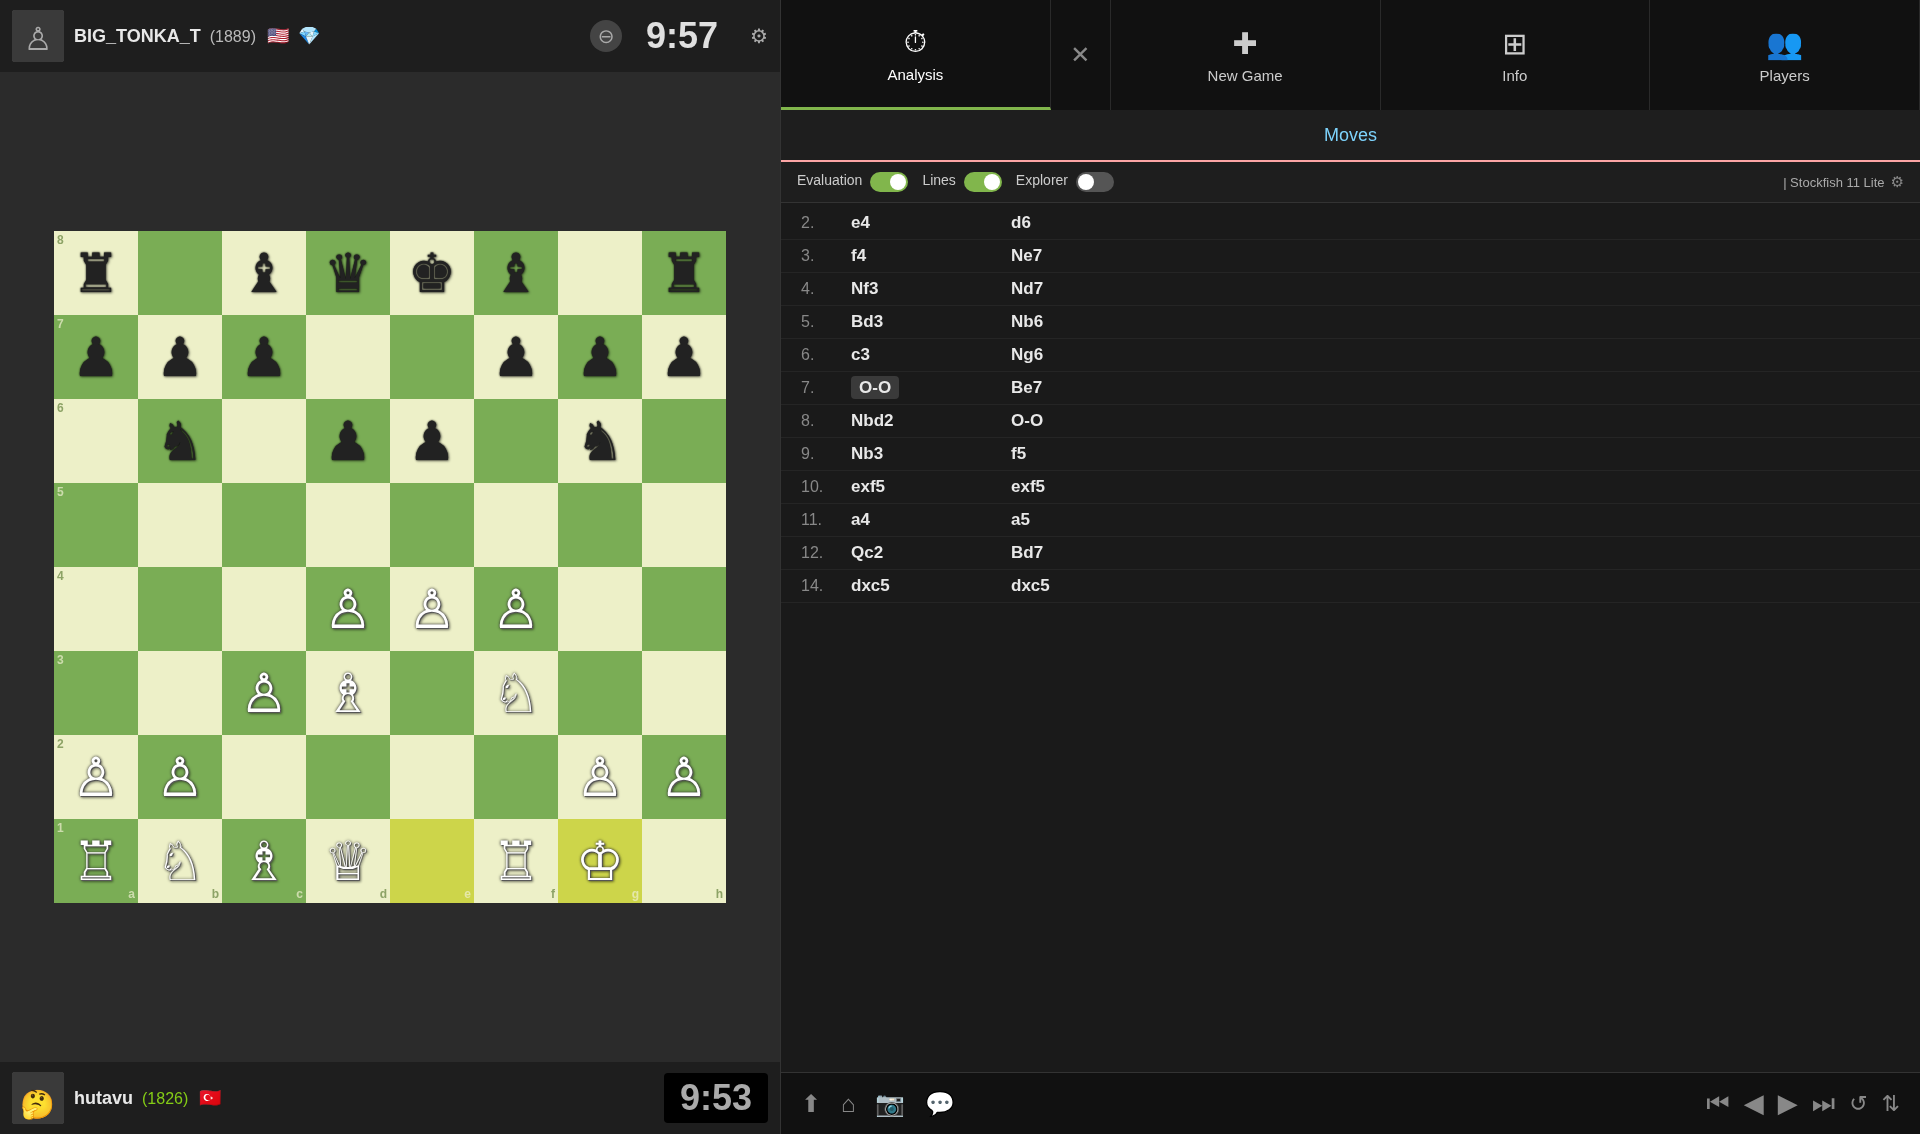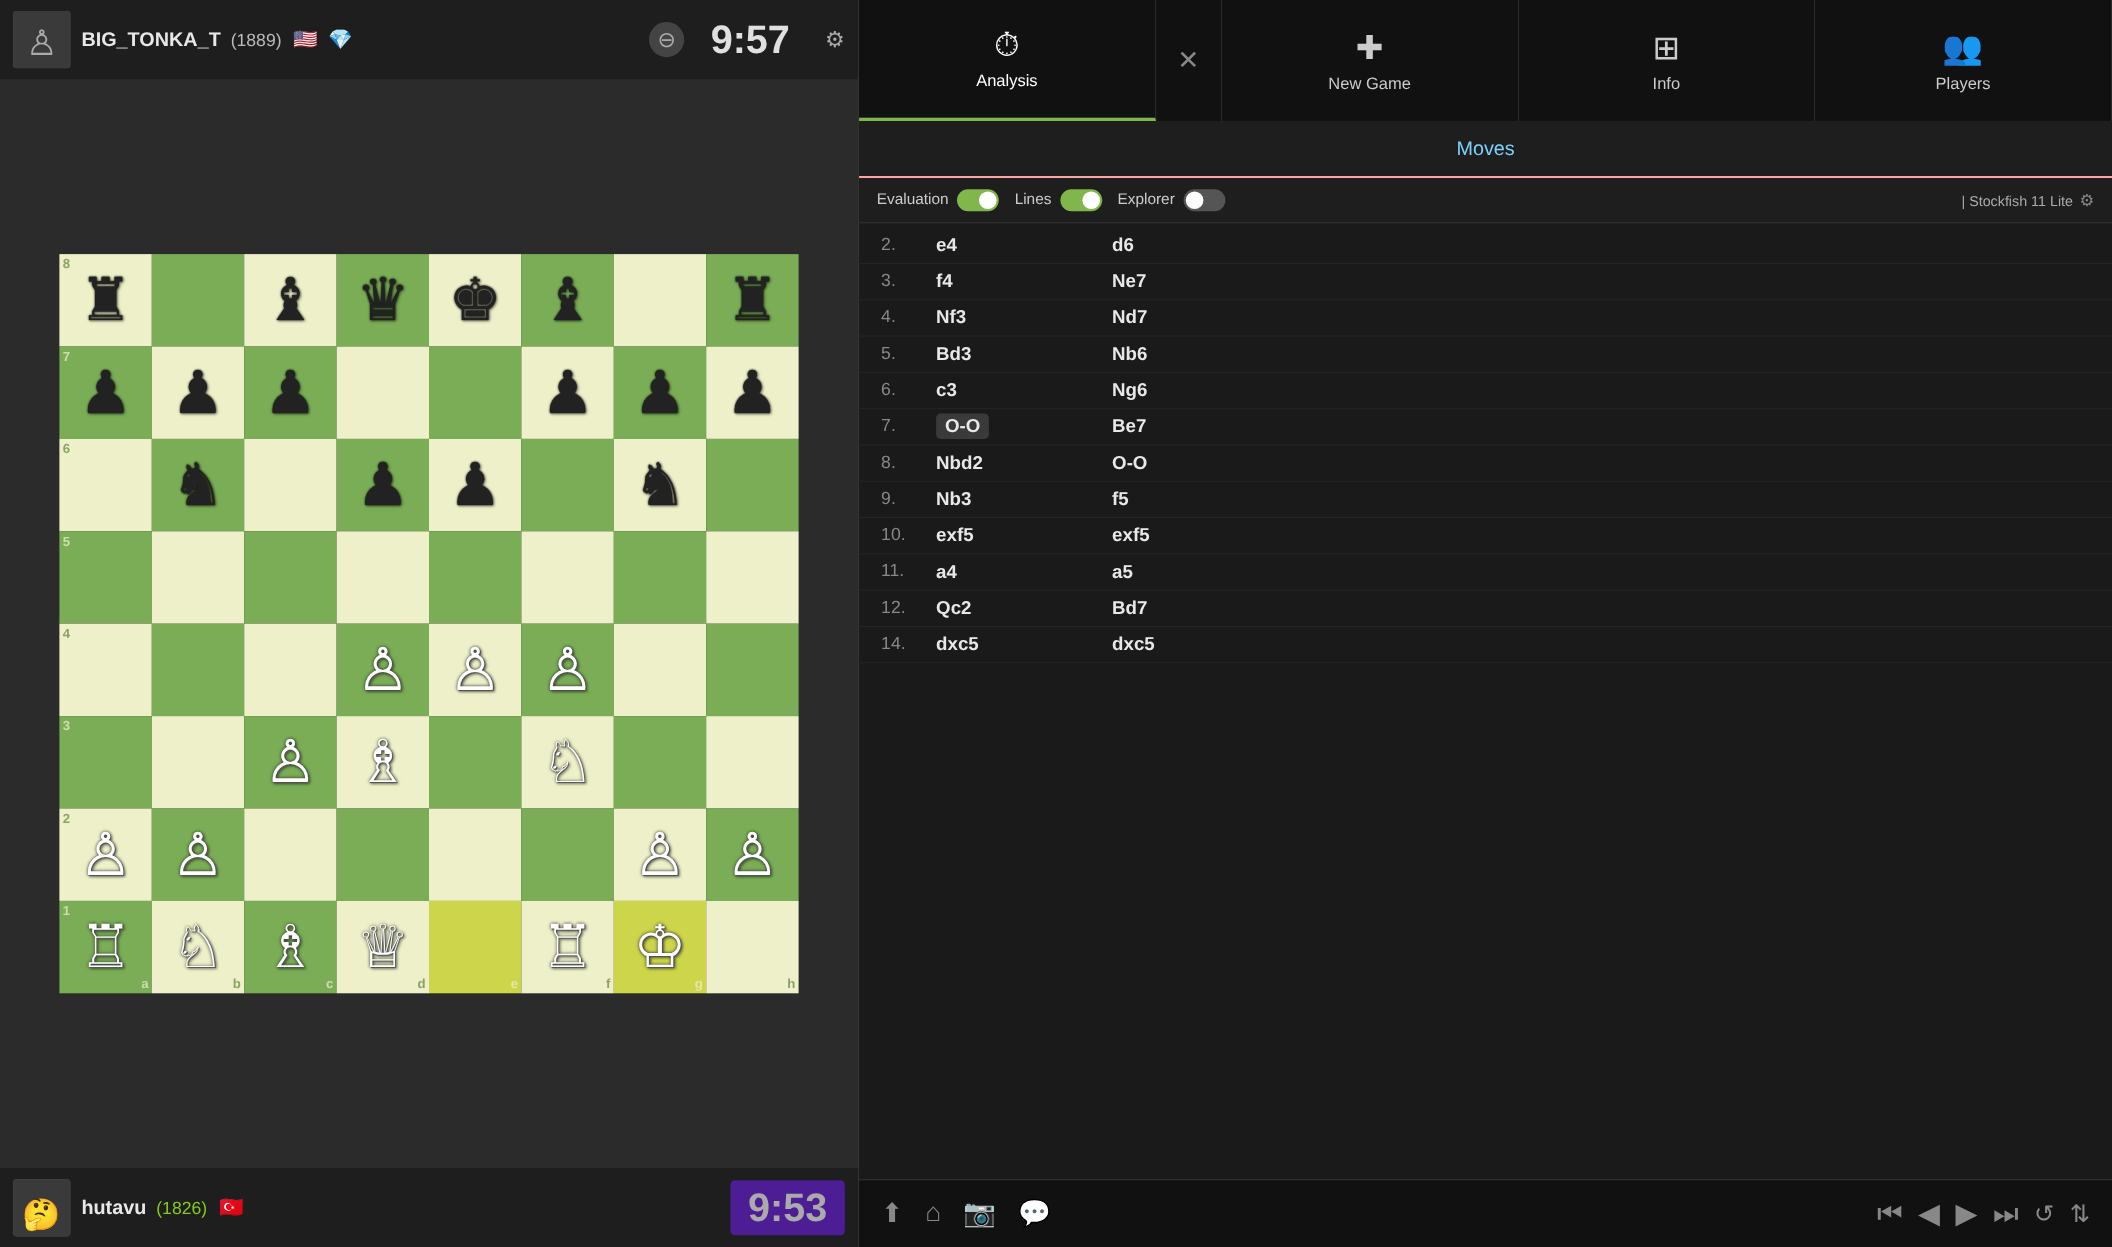--- a/index.html
+++ b/index.html
@@ -166,21 +166,21 @@
       background: #1e1e1e;
       height: 72px;
       gap: 10px;
     }
 
     .timer-display-bottom {
       margin-left: auto;
       font-size: 36px;
       font-weight: bold;
       color: #aaa;
-      background: #4c1d95;
+      background: #000000;
       padding: 4px 16px;
       border-radius: 4px;
     }
 
     
     .right-panel {
       flex: 1;
       display: flex;
       flex-direction: column;
       background: #1a1a1a;

